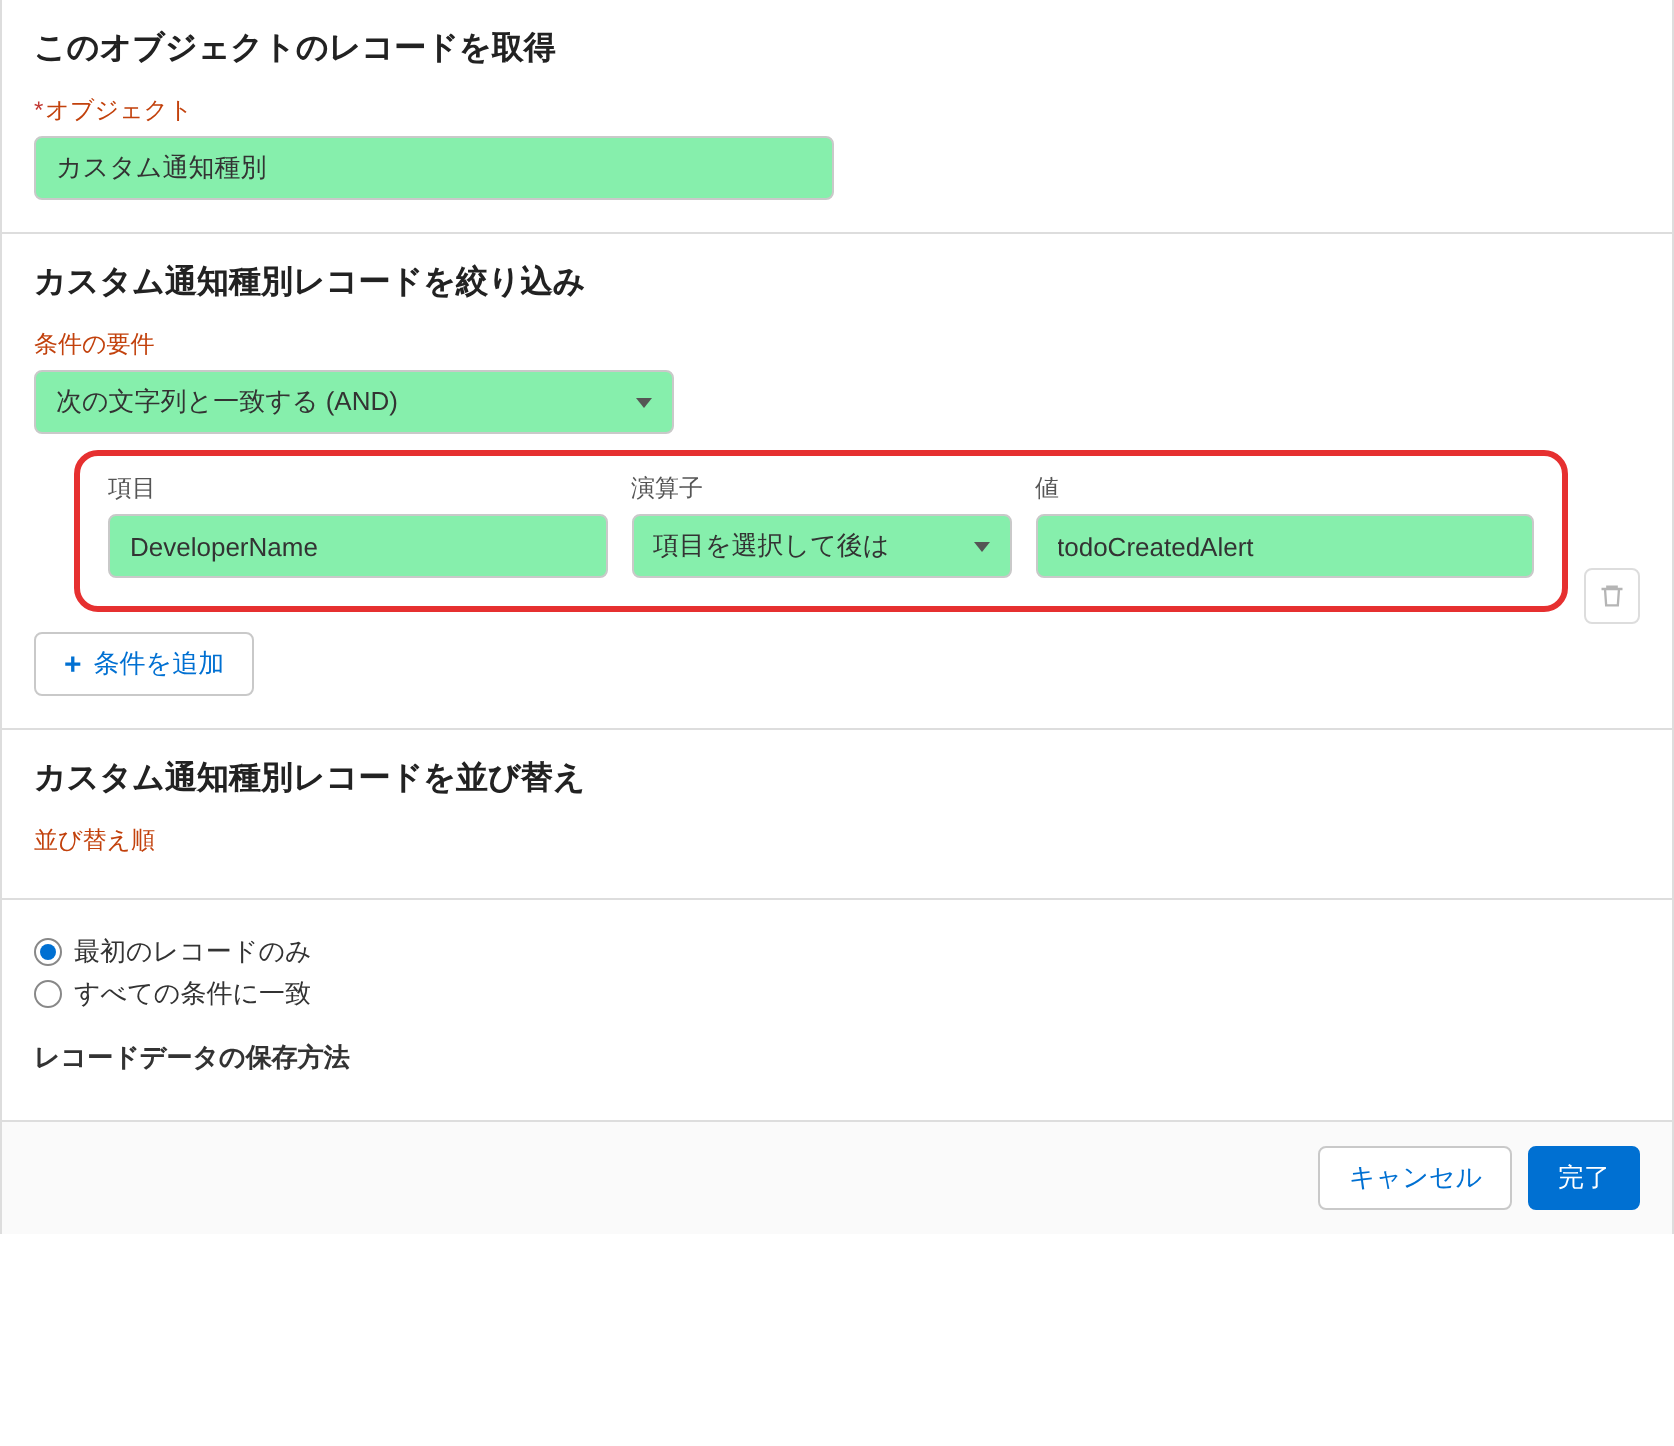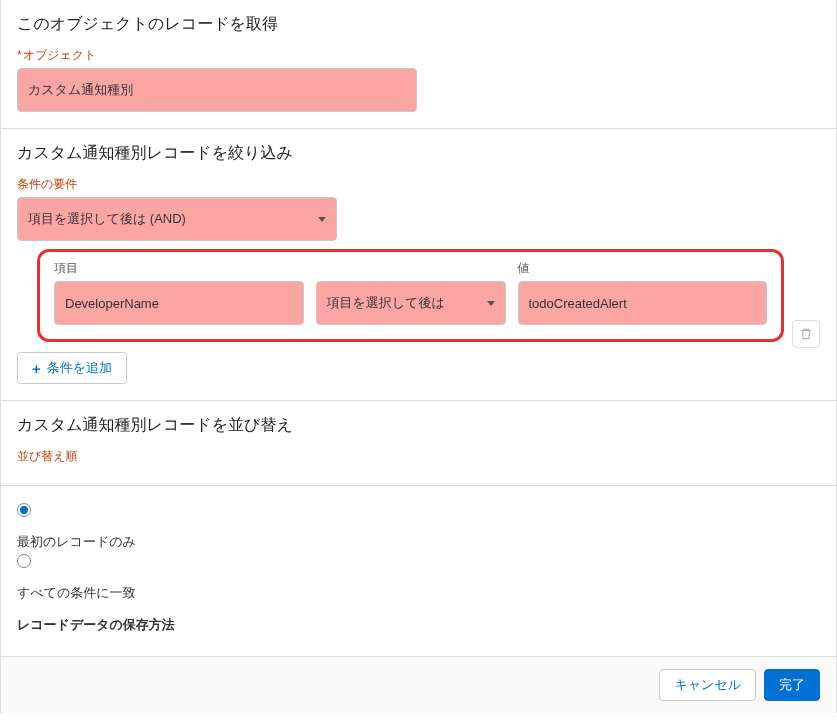--- a/index.html
+++ b/index.html
@@ -14,43 +14,43 @@
   border-left: 1px solid #ddd;
   border-right: 1px solid #ddd;
 }
 .section {
   padding: 14px 16px 16px 16px;
   border-bottom: 1px solid #ddd;
 }
 .section:last-of-type { border-bottom: none; }
 .section-title {
   font-size: 16px;
-  font-weight: 400;
+  font-weight: 700;
   color: #222;
   margin-bottom: 12px;
 }
 .field-label {
   font-size: 12px;
   color: #c2410c;
   margin-bottom: 4px;
   display: block;
 }
 .required::before {
   content: "*";
   color: #c23934;
   margin-right: 1px;
 }
 .input, .select {
   width: 100%;
-  height: 44px;
+  height: 32px;
   border: 1px solid #c9c9c9;
   border-radius: 4px;
   padding: 0 10px;
   font-size: 13px;
-  background: #fca5a5;
+  background: #86efac;
   color: #333;
 }
 .select {
   display: flex;
   align-items: center;
   justify-content: space-between;
   cursor: pointer;
 }
 .chevron {
   width: 0; height: 0;
@@ -140,26 +140,26 @@
 .q-label {
   font-size: 13px;
   font-weight: 600;
   color: #333;
   margin-bottom: 6px;
   display: block;
 }
 .radio-group { margin-bottom: 14px; }
 .radio-item {
   display: flex;
-  gap: 16px;
+  align-items: center;
+  gap: 6px;
   margin: 3px 0;
   font-size: 13px;
   color: #333;
   cursor: pointer;
-  flex-direction: column;
 }
 .radio {
   width: 14px; height: 14px;
   border: 1px solid #888;
   border-radius: 50%;
   display: inline-flex;
   align-items: center;
   justify-content: center;
   background: #fff;
 }
@@ -207,31 +207,32 @@
     <label class="field-label required">オブジェクト</label>
     <div class="select object-input">
       <span>カスタム通知種別</span>
     </div>
   </div>
 
   <div class="section">
     <div class="section-title">カスタム通知種別レコードを絞り込み</div>
     <label class="field-label">条件の要件</label>
     <div class="select cond-req-select">
-      <span>項目を選択して後は (AND)</span>
+      <span>次の文字列と一致する (AND)</span>
       <span class="chevron"></span>
     </div>
 
     <div style="display:flex;align-items:flex-end;">
       <div class="highlight-row" style="flex:1;">
         <div class="col">
           <div class="col-label">項目</div>
           <input class="input" value="DeveloperName" style="">
         </div>
         <div class="col op">
+          <div class="col-label">演算子</div>
           <div class="select">
             <span>項目を選択して後は</span>
             <span class="chevron"></span>
           </div>
         </div>
         <div class="col">
           <div class="col-label">値</div>
           <input class="input" value="todoCreatedAlert" style="">
         </div>
       </div>

